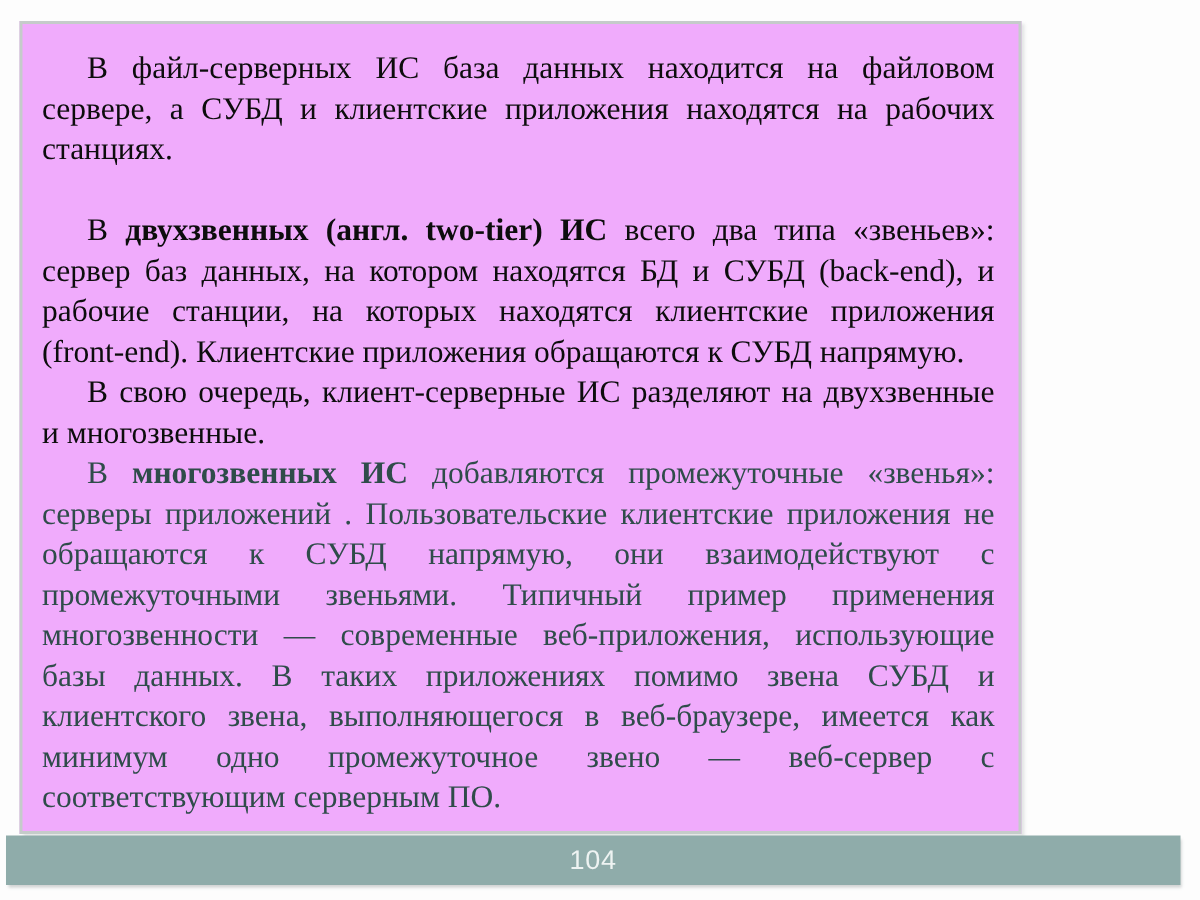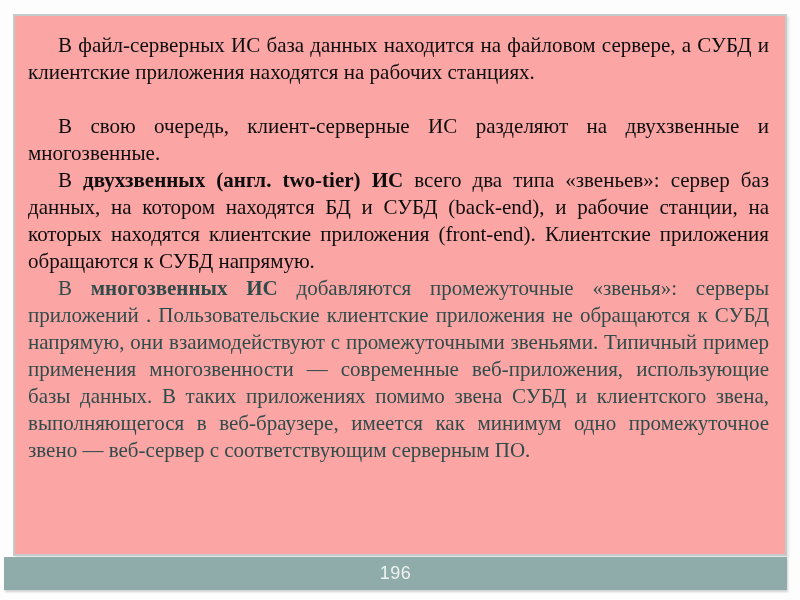--- a/index.html
+++ b/index.html
@@ -13,24 +13,24 @@
   .stage {
     position: relative;
     width: 800px;
     height: 600px;
     background: #fdfdfd;
   }
   .slide {
     position: absolute;
     left: 13px;
     top: 14px;
-    width: 774px;
+    width: 668px;
     height: 542px;
     box-sizing: border-box;
-    background: #fca5a5;
+    background: #f0abfc;
     border: 2px solid #c5cbca;
     box-shadow: 2px 2px 2px rgba(150,160,158,0.25);
     padding: 16px 16px 0 13px;
   }
   .slide p {
     margin: 0;
     font-family: "Liberation Serif", "DejaVu Serif", serif;
     font-size: 21px;
     line-height: 27px;
     text-align: justify;
@@ -70,25 +70,25 @@
 
 <div class="stage">
 
   <div class="slide">
 
     <p><span>В файл-серверных ИС база данных находится на файловом сервере, а СУБД и клиентские приложения находятся на рабочих станциях.</span></p>
 
     <div class="para-gap"></div>
 
 
+    <p><span>В </span><b>двухзвенных (англ. two-tier) ИС</b><span> всего два типа «звеньев»: сервер баз данных, на котором находятся БД и СУБД (back-end), и рабочие станции, на которых находятся клиентские приложения (front-end). Клиентские приложения обращаются к СУБД напрямую.</span></p>
+
     <p><span>В свою очередь, клиент-серверные ИС разделяют на двухзвенные и многозвенные.</span></p>
-
-    <p><span>В </span><b>двухзвенных (англ. two-tier) ИС</b><span> всего два типа «звеньев»: сервер баз данных, на котором находятся БД и СУБД (back-end), и рабочие станции, на которых находятся клиентские приложения (front-end). Клиентские приложения обращаются к СУБД напрямую.</span></p>
 
     <p class="teal-text"><span>В </span><b>многозвенных ИС</b><span> добавляются промежуточные «звенья»: серверы приложений . Пользовательские клиентские приложения не обращаются к СУБД напрямую, они взаимодействуют с промежуточными звеньями. Типичный пример применения многозвенности — современные веб-приложения, использующие базы данных. В таких приложениях помимо звена СУБД и клиентского звена, выполняющегося в веб-браузере, имеется как минимум одно промежуточное звено — веб-сервер с соответствующим серверным ПО.</span></p>
 
   </div>
 
   <div class="footer-bar">
-    <span class="page-number">196</span>
+    <span class="page-number">104</span>
   </div>
 
 </div>
 
 </body></html>

